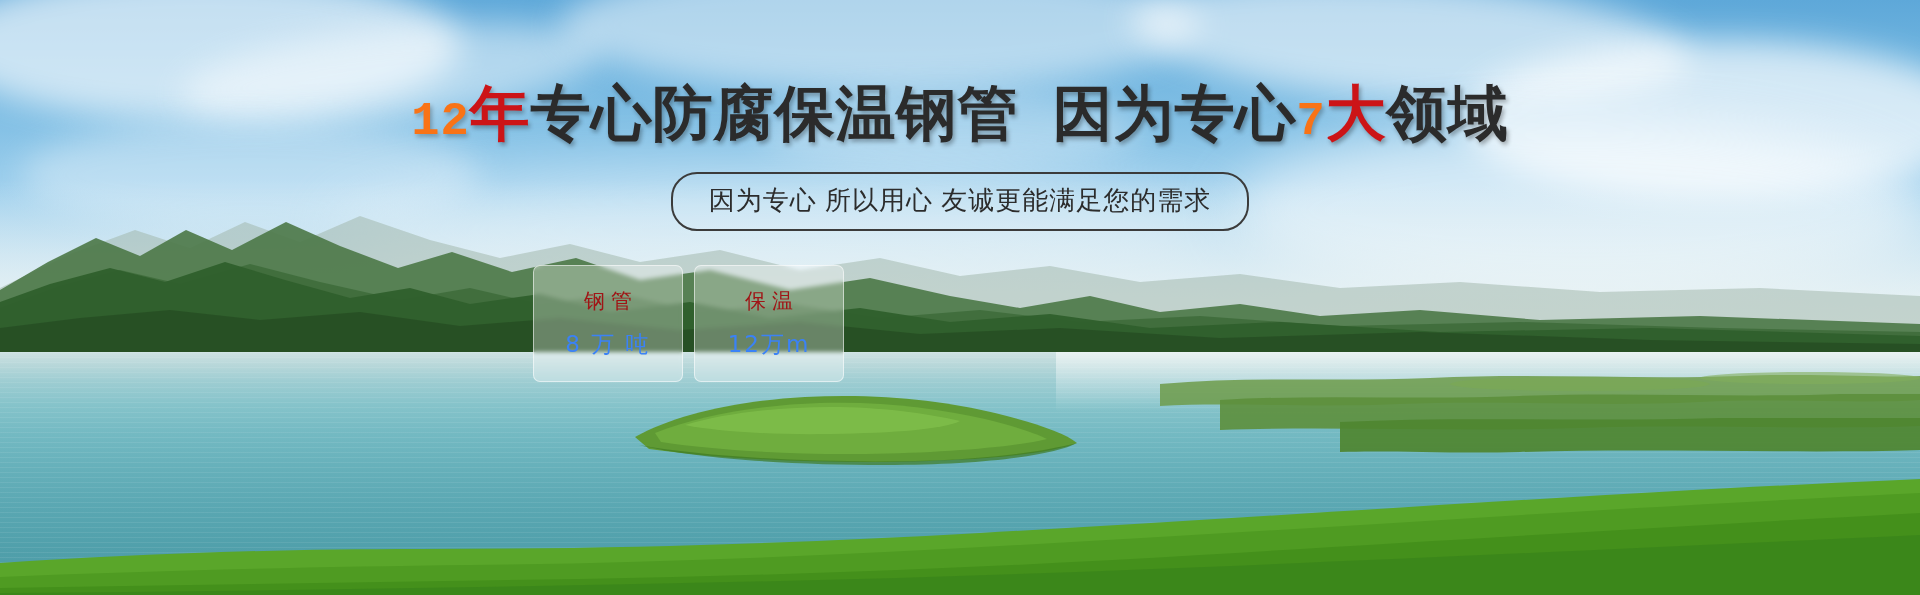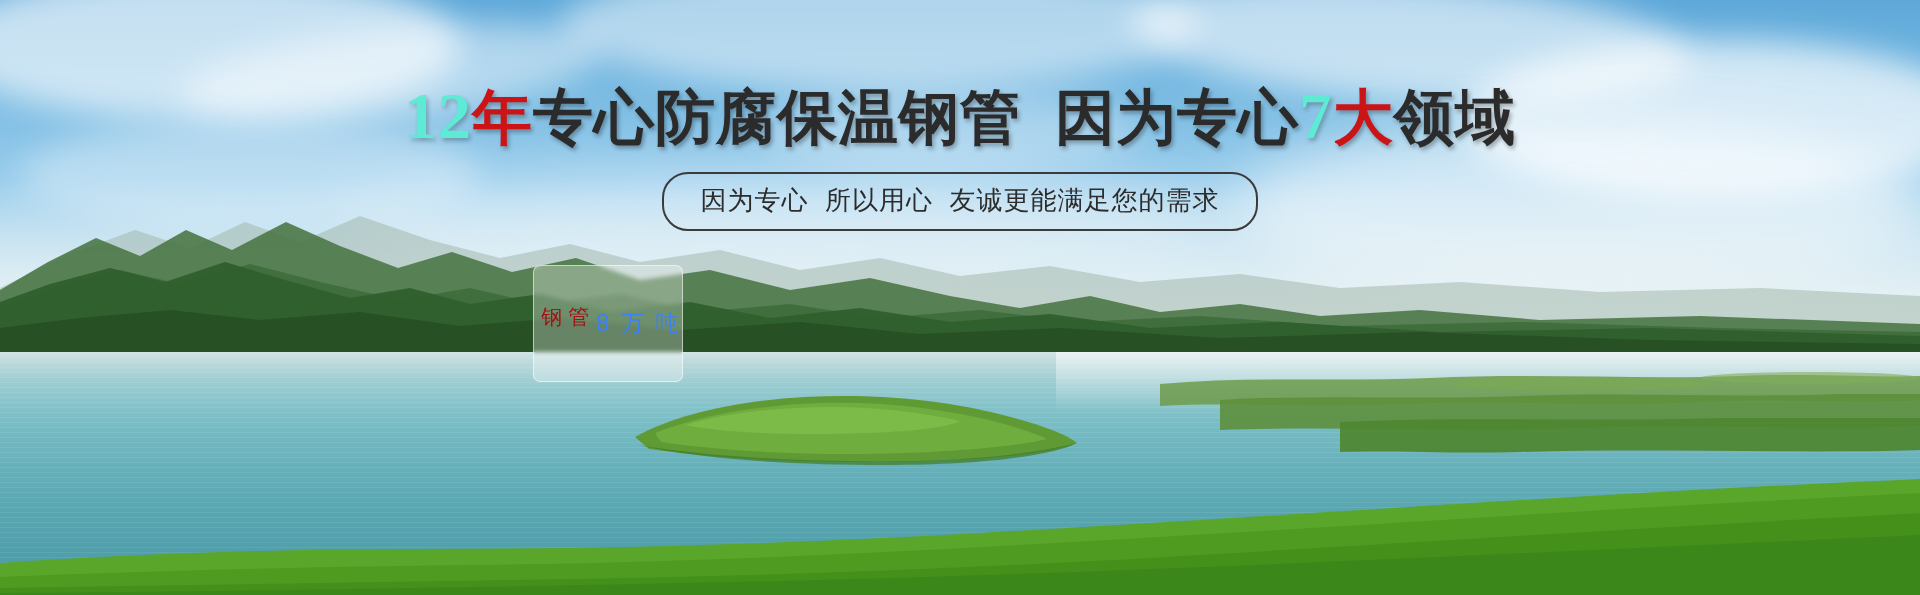--- a/index.html
+++ b/index.html
@@ -106,56 +106,56 @@
     text-align:center;
     font-family:"DejaVu Sans", sans-serif;
     font-size:60px; font-weight:bold;
     letter-spacing:1px;
     white-space:nowrap;
     color:#2b2b2b;
     text-shadow:2px 3px 4px rgba(0,0,0,.30);
     line-height:1;
   }
   .headline .num {
-    color:#5eead4;
-    font-family:Liberation Serif, serif;
-    font-size:66px;
+    color:#f97316;
+    font-family:Liberation Mono, monospace;
+    font-size:47px;
     text-shadow:2px 3px 4px rgba(0,0,0,.25);
   }
   .headline .red { color:#cc1417; }
   .headline .gap { display:inline-block; width:34px; }
 
   .subtitle-wrap {
     position:absolute; left:0; right:0; top:172px; text-align:center;
   }
   .subtitle {
     display:inline-block;
     padding:9px 36px 11px;
     border:2px solid #3b3b3b;
     border-radius:26px;
-    font-family:Liberation Mono, monospace;
+    font-family:Liberation Sans, sans-serif;
     font-size:26px;
     letter-spacing:1px;
     color:#2c2c2c;
     white-space:nowrap;
     background:rgba(255,255,255,0.04);
   }
 
   
   .cards {
     position:absolute; left:533px; top:265px;
     display:flex; gap:11px;
   }
   .card {
     width:150px; height:117px;
     border-radius:7px;
     background:rgba(255,255,255,0.30);
     border:1px solid rgba(255,255,255,0.55);
     backdrop-filter:blur(2px);
-    display:flex; flex-direction:row;
+    display:flex; flex-direction:column;
     align-items:center; justify-content:center;
     color:#9b1414;
     font-family:"DejaVu Sans", sans-serif;
   }
   .card .label {
     font-size:21px; letter-spacing:6px; text-indent:6px;
     margin-bottom:14px;
     color:#a01516;
   }
   .card .value {
@@ -269,17 +269,21 @@
     </div>
 
     <div class="cards">
 
       <div class="card">
         <div class="label">钢管</div>
         <div class="value"><span>8 万 吨</span></div>
       </div>
 
 
+      <div class="card">
+        <div class="label">保温</div>
+        <div class="value"><span>12万m</span></div>
+      </div>
 
     </div>
 
   </div>
 </div>
 
 </body></html>

